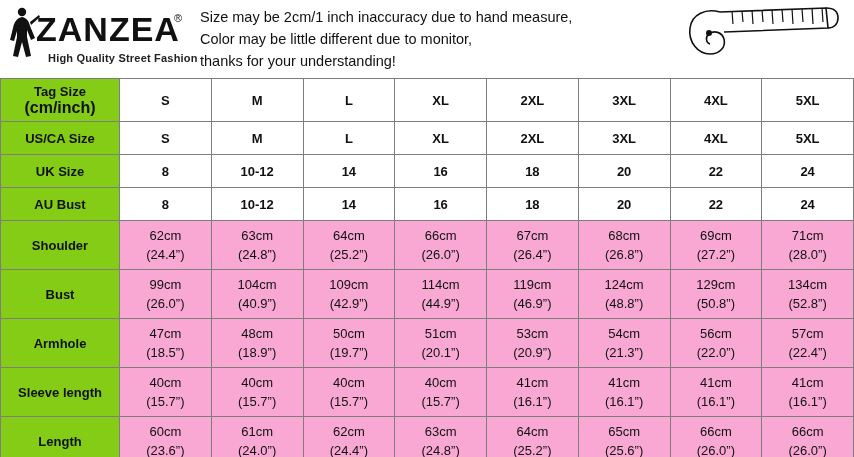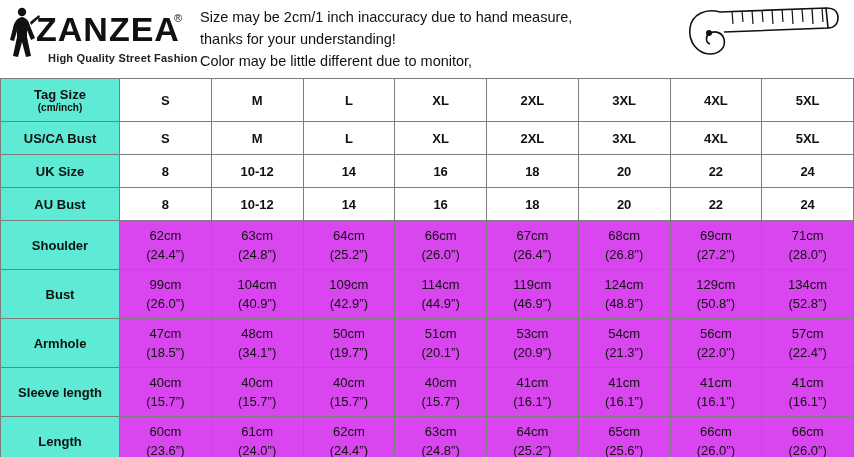--- a/index.html
+++ b/index.html
@@ -98,39 +98,39 @@
   }
   table.size-table td {
     border: 1px solid #7d7d7d;
     text-align: center;
     vertical-align: middle;
     font-size: 13px;
     color: #111;
     padding: 0;
   }
   td.rowhead {
-    background: #5eead4;
+    background: #84cc16;
     font-weight: bold;
     font-size: 13.5px;
     width: 118px;
   }
   td.rowhead .sub {
     display: block;
     font-weight: bold;
-    font-size: 10px;
+    font-size: 16px;
   }
   tr.h-small td { height: 32px; }
   tr.h-first td { height: 42px; }
   tr.h-big td { height: 48px; }
   td.vcell {
     background: #ffffff;
     font-weight: bold;
   }
   td.meas {
-    background: #d946ef;
+    background: #f9a8d4;
     font-weight: normal;
     line-height: 19px;
     font-size: 13.5px;
   }
   td.meas .cm { display: block; }
   td.meas .inch { display: block; }
 </style>
 </head>
 <body>
 
@@ -144,22 +144,22 @@
         <path d="M14 11 C9 12 6 16 5 22 L2 34 L6 35 L9 25 L9 31 L5 50 L10 51 L14 36 L18 51 L23 50 L19 31 L19 24 L23 34 L27 32 L22 20 C21 15 18 11.6 14 11 Z" fill="#111"></path>
         <path d="M22 16 L31 9 L32 11 L23 19 Z" fill="#111"></path>
       </svg>
       <div class="brand-name">ZANZEA</div>
       <div class="brand-reg">®</div>
       <div class="brand-tag">High Quality Street Fashion</div>
     </div>
 
     <div class="notes">
       <div class="line">Size may be 2cm/1 inch inaccuracy due to hand measure,</div>
+      <div class="line">Color may be little different due to monitor,</div>
       <div class="line">thanks for your understanding!</div>
-      <div class="line">Color may be little different due to monitor,</div>
     </div>
 
     <svg class="tape" viewBox="0 0 170 66">
       <g fill="none" stroke="#111" stroke-width="1.6">
         <path d="M44 10 C30 6 16 12 14 26 C12 40 22 52 34 52 C44 52 50 45 48 37 C46 30 38 28 33 32 C29 35 30 41 34 42"></path>
         <path d="M44 10 L150 6 L152 26 L48 30"></path>
         <path d="M150 6 C158 6 162 10 162 16 C162 22 158 26 152 26"></path>
       </g>
       <g stroke="#111" stroke-width="1.2">
         <path d="M56 9 L57 22"></path>
@@ -189,21 +189,21 @@
         <td class="vcell">M</td>
         <td class="vcell">L</td>
         <td class="vcell">XL</td>
         <td class="vcell">2XL</td>
         <td class="vcell">3XL</td>
         <td class="vcell">4XL</td>
         <td class="vcell">5XL</td>
       </tr>
 
       <tr class="h-small">
-        <td class="rowhead">US/CA Bust</td>
+        <td class="rowhead">US/CA Size</td>
         <td class="vcell">S</td>
         <td class="vcell">M</td>
         <td class="vcell">L</td>
         <td class="vcell">XL</td>
         <td class="vcell">2XL</td>
         <td class="vcell">3XL</td>
         <td class="vcell">4XL</td>
         <td class="vcell">5XL</td>
       </tr>
 
@@ -304,21 +304,21 @@
       </tr>
 
       <tr class="h-big">
         <td class="rowhead">Armhole</td>
         <td class="meas">
           <span class="cm">47cm</span>
           <span class="inch">(18.5”)</span>
         </td>
         <td class="meas">
           <span class="cm">48cm</span>
-          <span class="inch">(34.1”)</span>
+          <span class="inch">(18.9”)</span>
         </td>
         <td class="meas">
           <span class="cm">50cm</span>
           <span class="inch">(19.7”)</span>
         </td>
         <td class="meas">
           <span class="cm">51cm</span>
           <span class="inch">(20.1”)</span>
         </td>
         <td class="meas">

